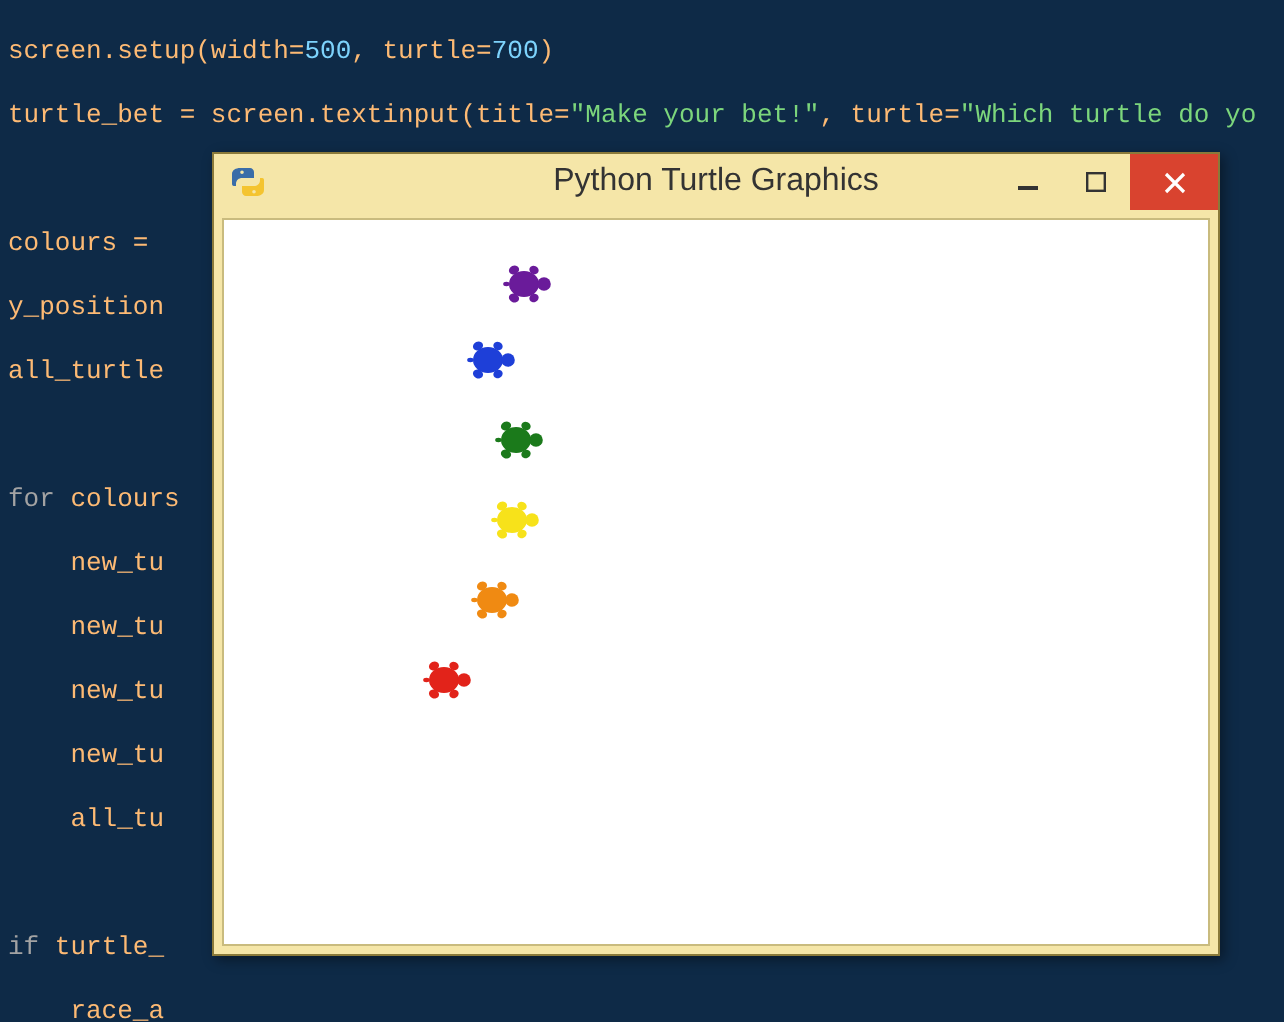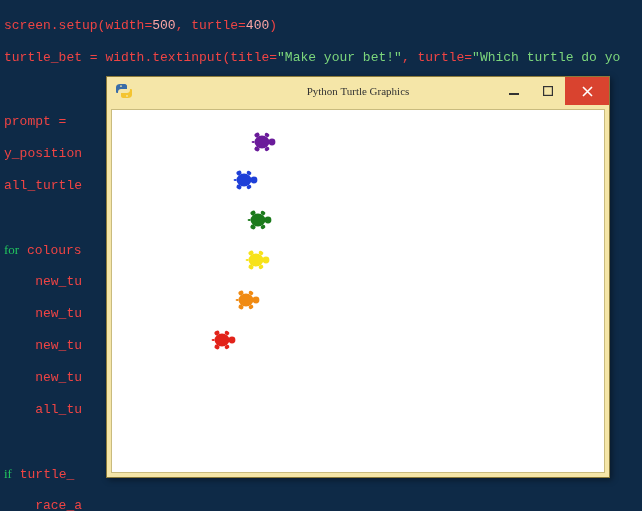--- a/index.html
+++ b/index.html
@@ -13,24 +13,24 @@
     position: relative;
   }
   .code-area {
     position: absolute;
     top: 0; left: 0;
     width: 642px;
     padding: 2px 4px;
     white-space: pre;
   }
   .code-line { display: block; height: 16px; }
-  .kw   { color: #22c55e; font-family: Liberation Serif, serif; }      
-  .name { color: #ef4444; }
+  .kw   { color: #a3a3a3; }      
+  .name { color: #fdba74; }
   .str  { color: #7cd67c; }
-  .self { color: #fca5a5; }
+  .self { color: #7dd3fc; }
 
   
   .turtle-window {
     position: absolute;
     left: 106px;
     top: 76px;
     width: 504px;
     height: 402px;
     border: 1px solid #8a7a3a;
     box-shadow: 2px 2px 6px rgba(0,0,0,0.4);
@@ -47,22 +47,22 @@
   }
   .app-icon {
     width: 18px; height: 18px;
     margin-left: 8px;
     color: #3a6da8;
   }
   .title-text {
     position: absolute;
     left: 0; right: 0;
     text-align: center;
-    font-family: Liberation Serif, serif;
-    font-size: 11px;
+    font-family: Liberation Sans, sans-serif;
+    font-size: 16px;
     color: #333;
     pointer-events: none;
   }
   .win-controls {
     margin-left: auto;
     display: flex;
     height: 100%;
   }
   .win-btn {
     width: 40px;
@@ -97,24 +97,24 @@
     position: absolute;
     width: 26px;
     height: 22px;
   }
   .turtle svg { width: 100%; height: 100%; display: block; }
 </style>
 </head>
 <body>
 
 <div class="code-area">
-<span class="code-line"><span class="name">screen.setup(width=</span><span class="self">500</span><span class="name">, turtle=</span><span class="self">400</span><span class="name">)</span></span>
-<span class="code-line"><span class="name">turtle_bet = width.textinput(title=</span><span class="str">"Make your bet!"</span><span class="name">, turtle=</span><span class="str">"Which turtle do yo</span></span>
+<span class="code-line"><span class="name">screen.setup(width=</span><span class="self">500</span><span class="name">, turtle=</span><span class="self">700</span><span class="name">)</span></span>
+<span class="code-line"><span class="name">turtle_bet = screen.textinput(title=</span><span class="str">"Make your bet!"</span><span class="name">, turtle=</span><span class="str">"Which turtle do yo</span></span>
 <span class="code-line"></span>
-<span class="code-line"><span class="name">prompt = </span></span>
+<span class="code-line"><span class="name">colours = </span></span>
 <span class="code-line"><span class="name">y_position</span></span>
 <span class="code-line"><span class="name">all_turtle</span></span>
 <span class="code-line"></span>
 <span class="code-line"><span class="kw">for</span><span class="name"> colours</span></span>
 <span class="code-line"><span class="name">    new_tu</span></span>
 <span class="code-line"><span class="name">    new_tu</span></span>
 <span class="code-line"><span class="name">    new_tu</span></span>
 <span class="code-line"><span class="name">    new_tu</span></span>
 <span class="code-line"><span class="name">    all_tu</span></span>
 <span class="code-line"></span>

